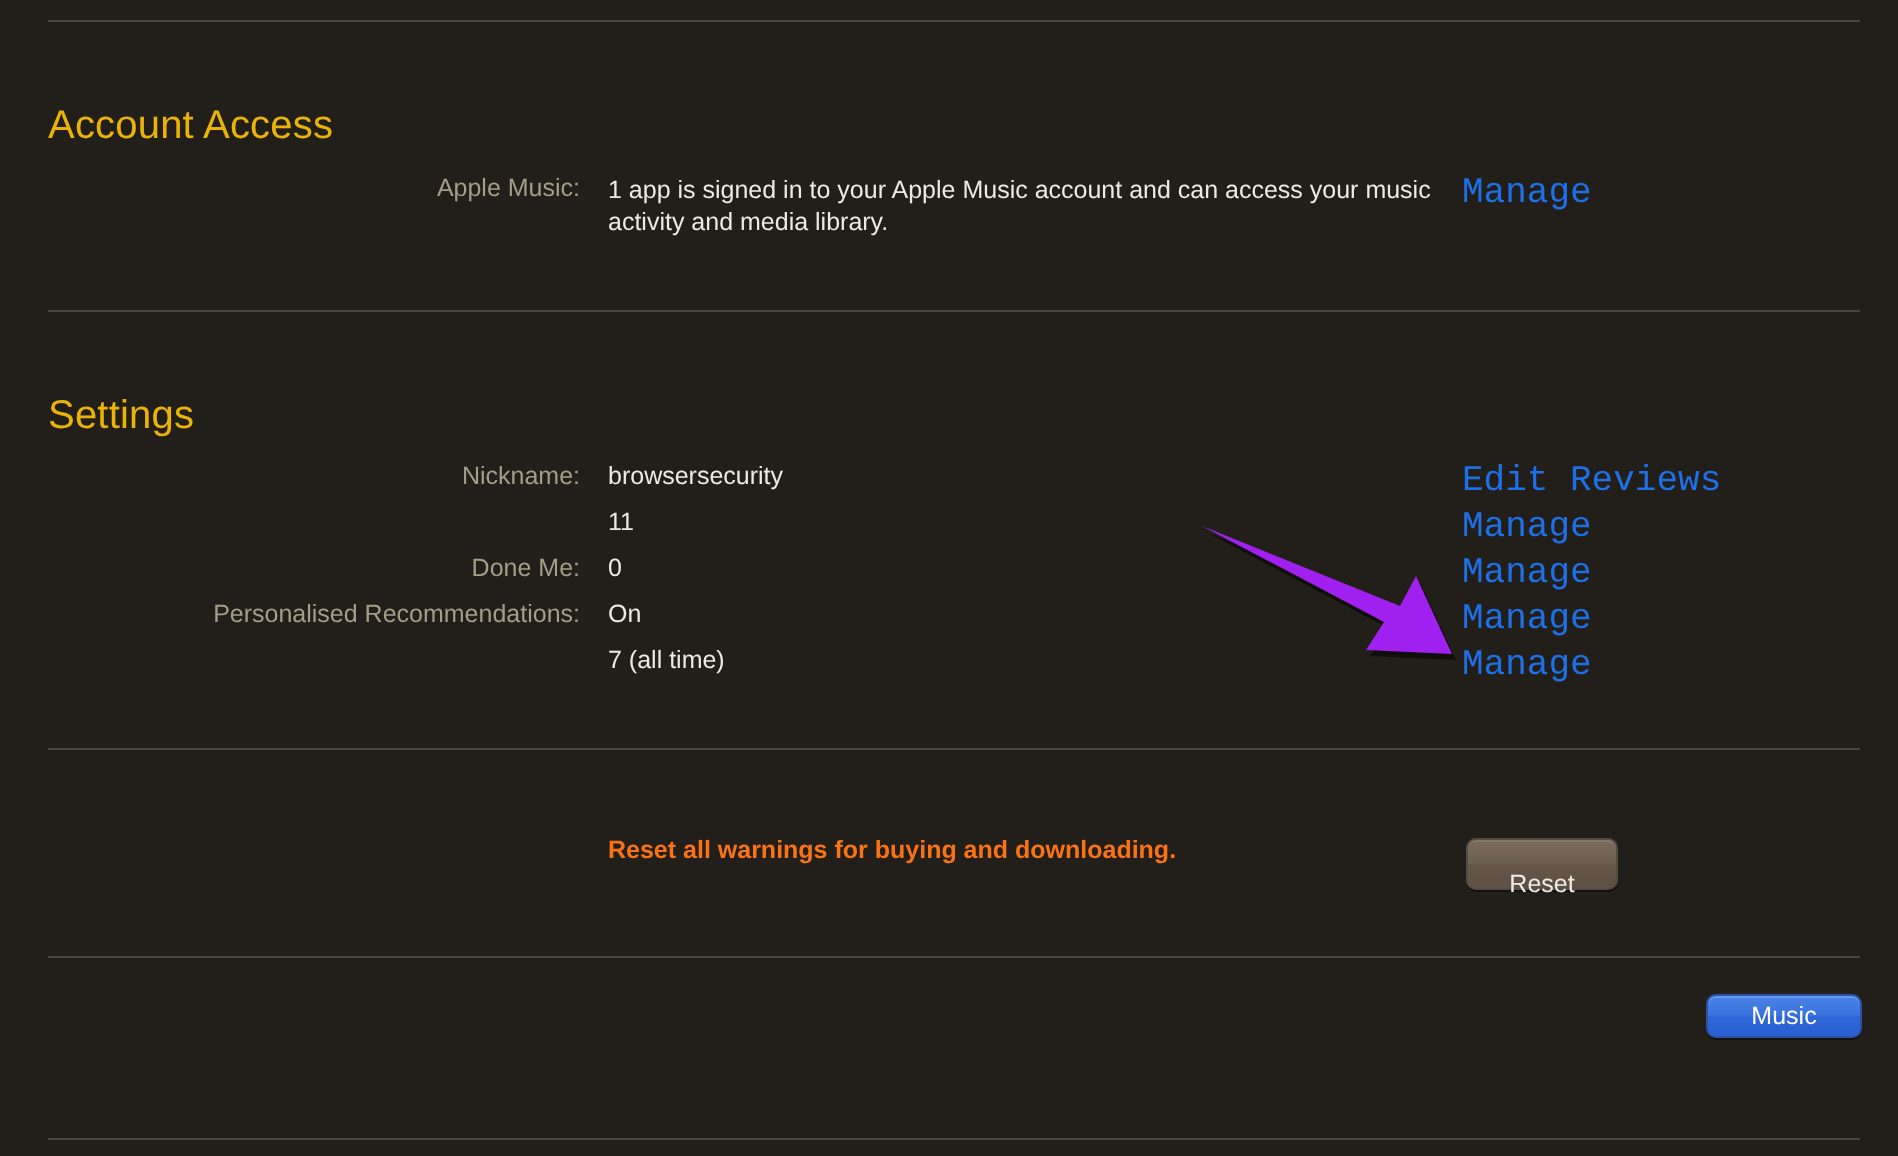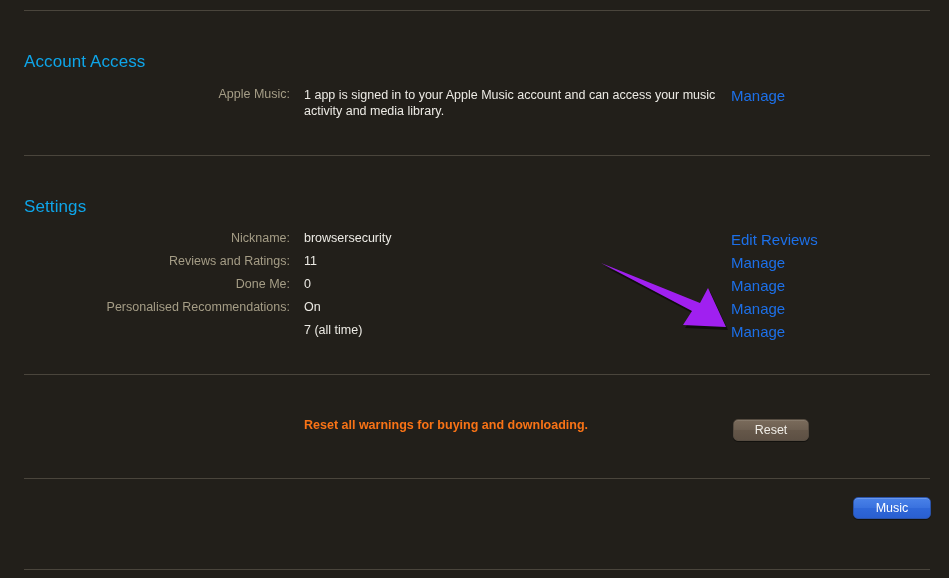--- a/index.html
+++ b/index.html
@@ -35,23 +35,23 @@
   .sep-top      { top: 10px; }
   .sep-access   { top: 155px; }
   .sep-settings { top: 374px; }
   .sep-reset    { top: 478px; }
   .sep-bottom   { top: 569px; }
 
   
   .section-heading {
     position: absolute;
     left: 24px;
-    font-size: 17px;
+    font-size: 20px;
     font-weight: 400;
-    color: #0ea5e9;
+    color: #eab308;
     letter-spacing: 0.1px;
     white-space: nowrap;
   }
   #heading-account  { top: 52px; }
   #heading-settings { top: 197px; }
 
   
   .row {
     position: absolute;
     left: 0;
@@ -75,25 +75,26 @@
     white-space: nowrap;
   }
   .row .value.multiline {
     width: 420px;
     white-space: normal;
     line-height: 16px;
   }
   .row .action {
     position: absolute;
     left: 731px;
-    font-size: 15px;
+    font-size: 18px;
     color: #1d70e8;
     white-space: nowrap;
     cursor: pointer;
     text-decoration: none;
+    font-family: Liberation Mono, monospace;
   }
 
   
   #row-apple-music { top: 87px; }
   #row-nickname    { top: 231px; }
   #row-reviews     { top: 254px; }
   #row-alert       { top: 277px; }
   #row-recs        { top: 300px; }
   #row-subs        { top: 323px; }
 
@@ -115,21 +116,21 @@
     height: 22px;
     border-radius: 5px;
     border: 1px solid #564c41;
     background: linear-gradient(to bottom, #7a6b5b 0%, #6d5f51 48%, #655749 52%, #5d5044 100%);
     box-shadow: 0 1px 0 rgba(0,0,0,0.45), inset 0 1px 0 rgba(255,255,255,0.10);
     color: #efece6;
     font-family: "Liberation Sans", sans-serif;
     font-size: 12.5px;
     line-height: 20px;
     text-align: center;
-    padding: 0;
+    padding: 12px;
     cursor: pointer;
   }
 
   
   #done-button {
     position: absolute;
     left: 853px;
     top: 497px;
     width: 78px;
     height: 22px;
@@ -177,21 +178,20 @@
 
   <div class="section-heading" id="heading-settings">Settings</div>
 
   <div class="row" id="row-nickname">
     <span class="label">Nickname:</span>
     <span class="value">browsersecurity</span>
     <a class="action" href="#">Edit Reviews</a>
   </div>
 
   <div class="row" id="row-reviews">
-    <span class="label">Reviews and Ratings:</span>
     <span class="value">11</span>
     <a class="action" href="#">Manage</a>
   </div>
 
   <div class="row" id="row-alert">
     <span class="label">Done Me:</span>
     <span class="value">0</span>
     <a class="action" href="#">Manage</a>
   </div>
 

